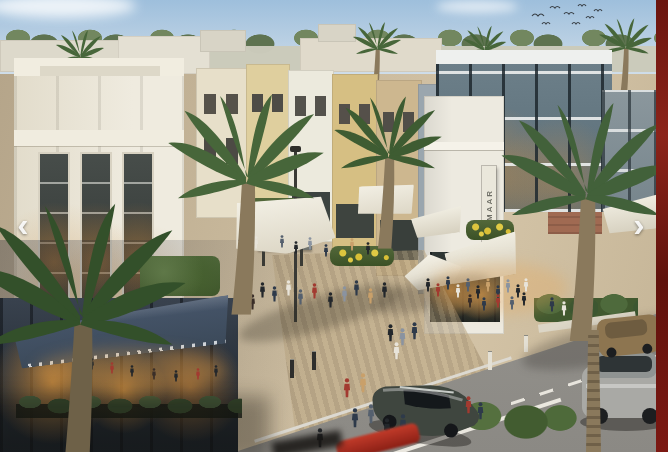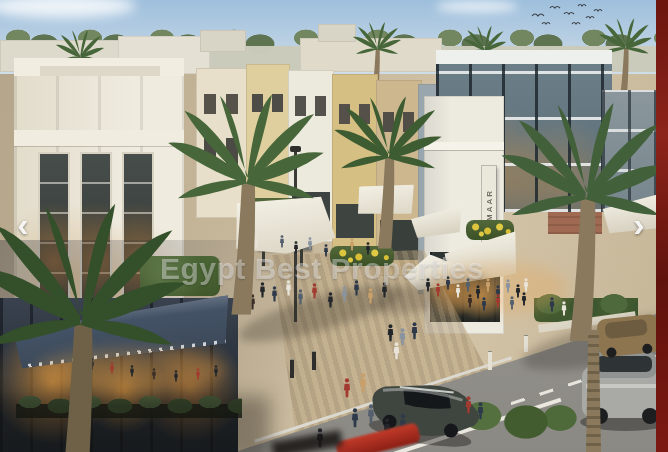--- a/index.html
+++ b/index.html
@@ -433,16 +433,15 @@
     <use href="#palm" x="0" y="0" width="100" height="140" transform="translate(332,92) scale(1.12)" style="--frond:#3e5c32"></use>
     <use href="#palm" x="0" y="0" width="100" height="140" transform="translate(498,96) scale(1.75)" style="--frond:#42613a"></use>
     <use href="#palm" x="0" y="0" width="100" height="140" transform="translate(-30,195) scale(2.2)" style="--frond:#33502a;--trunk-c:#6e6148"></use>
   </svg>
   <div class="abs palm-trunk-ext"></div>
 
   <div class="abs red-object"></div>
   <div class="abs dark-object"></div>
   <div class="abs red-strip"></div>
 
-  <div class="abs watermark">Egypt Best Properties</div>
   <button class="nav prev">‹</button>
   <button class="nav next">›</button>
 </div>
 
 </body></html>

